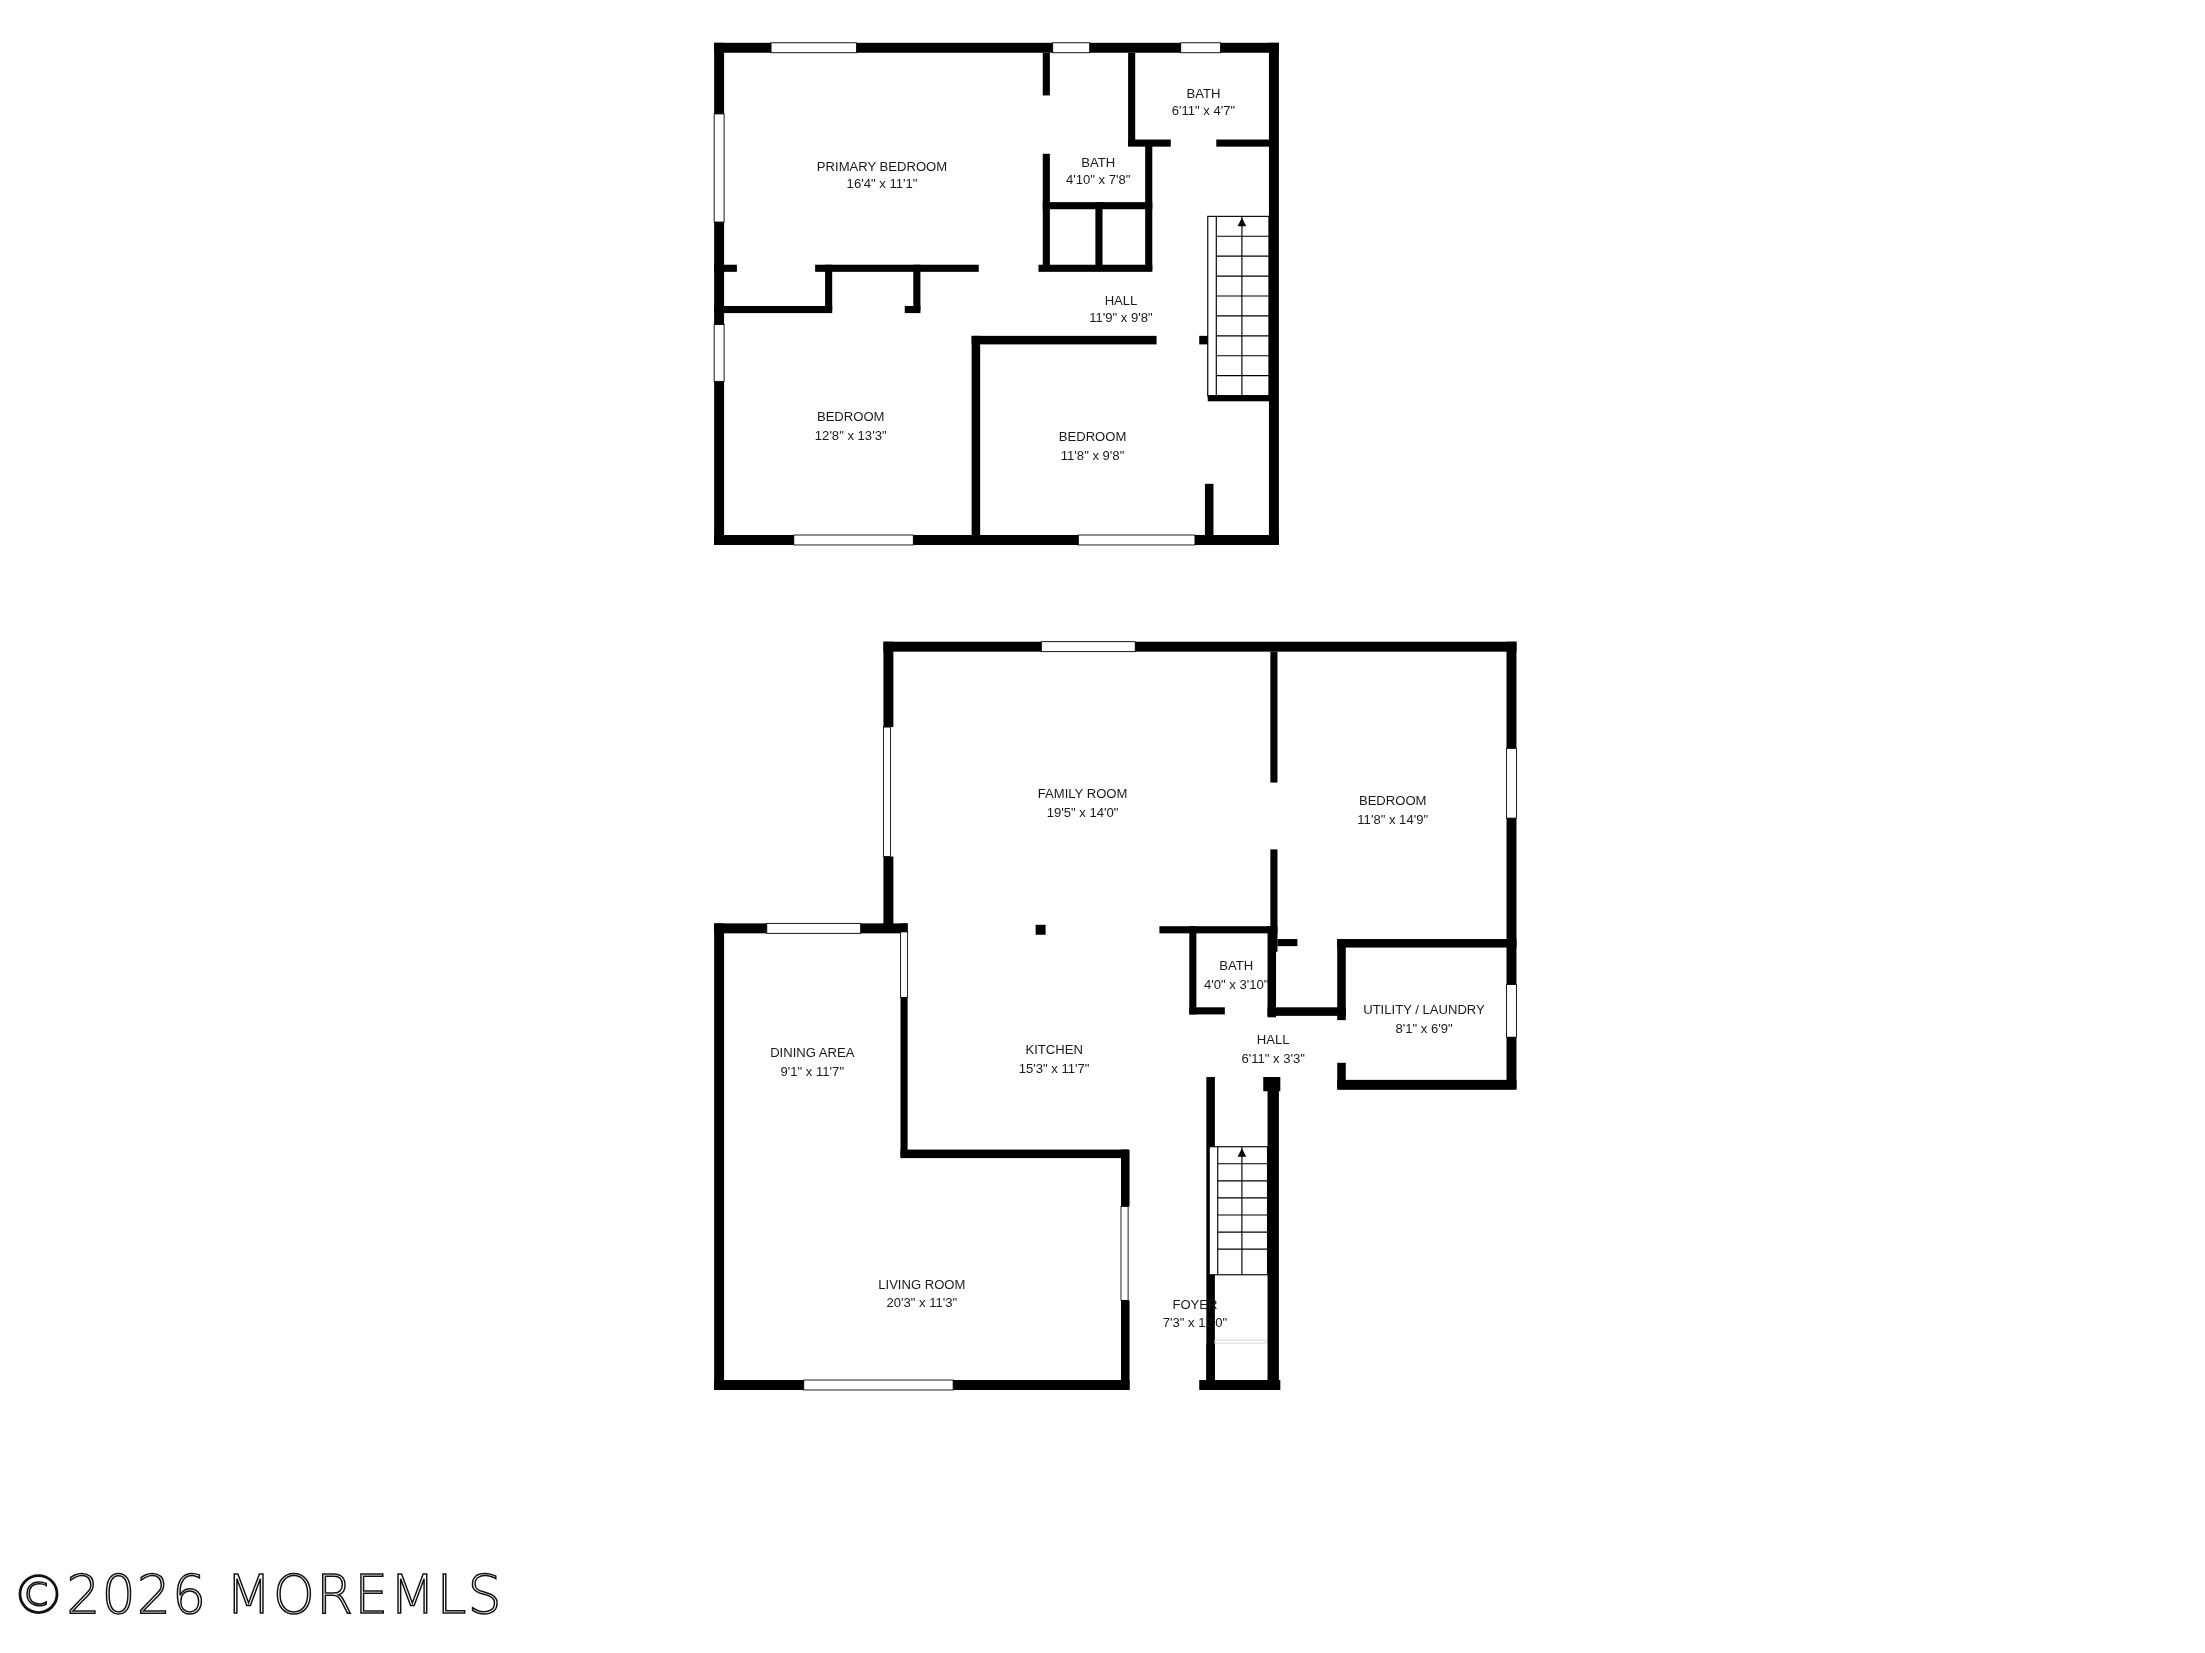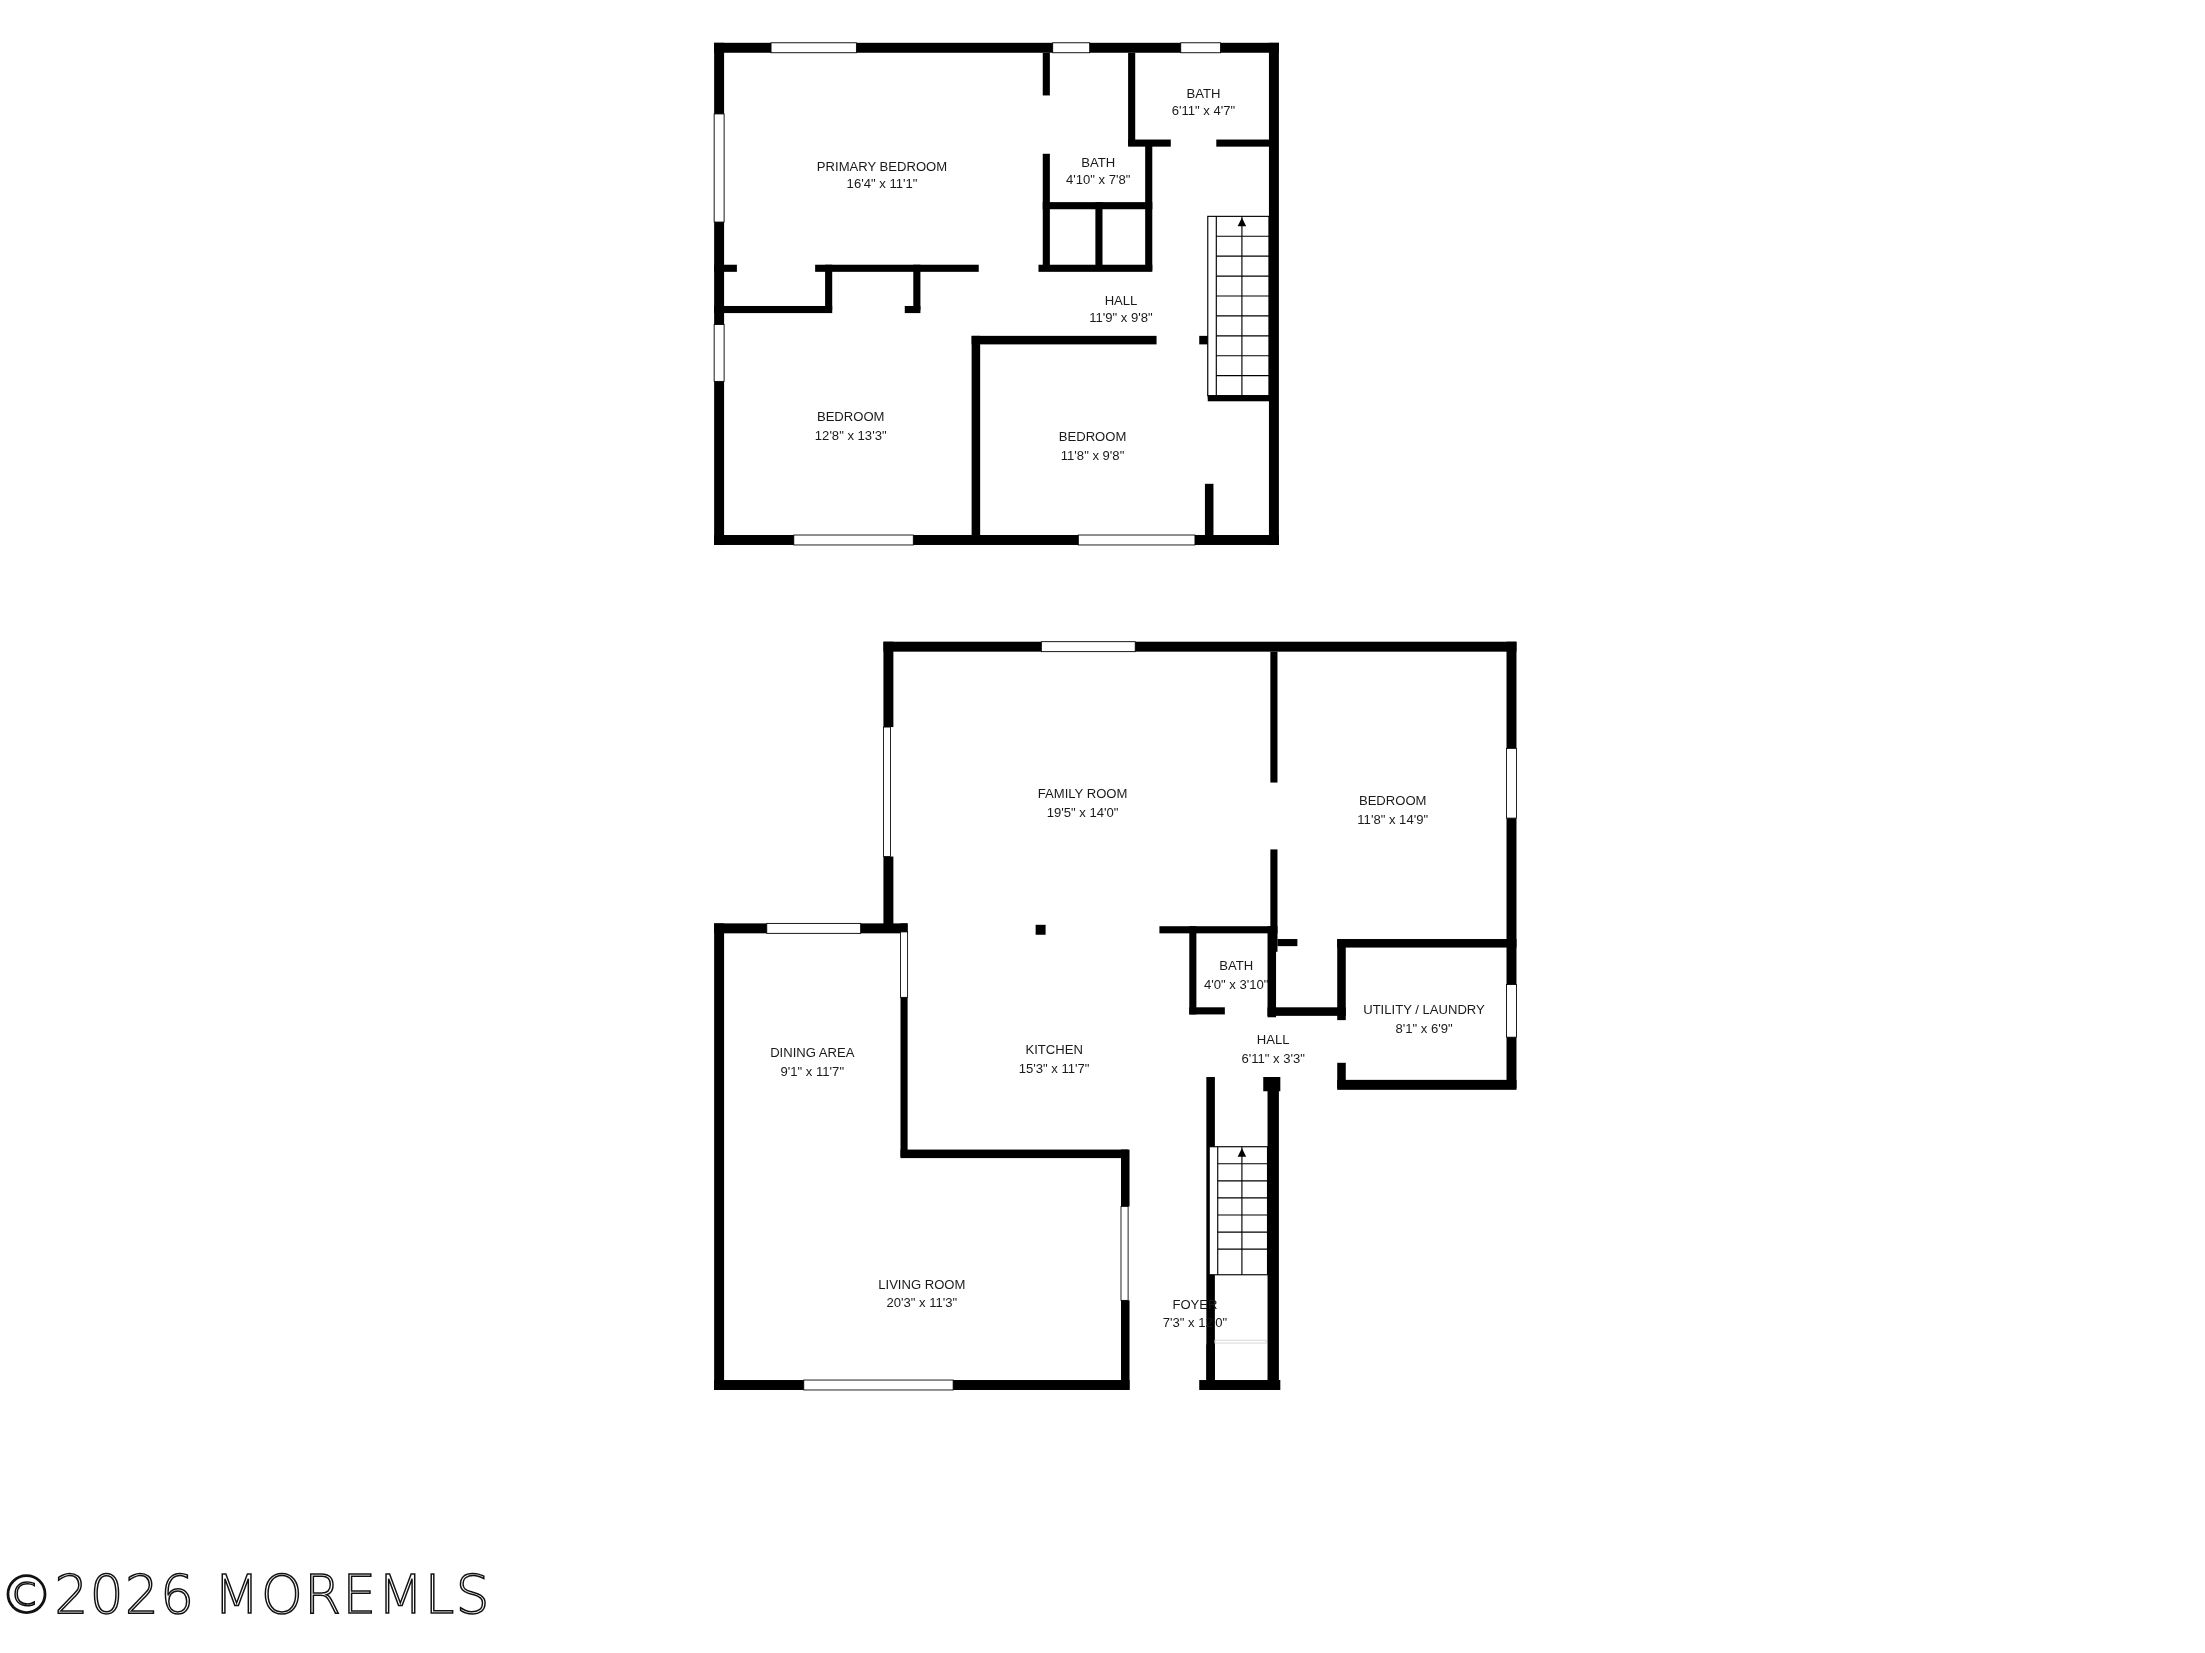--- a/index.html
+++ b/index.html
@@ -10,21 +10,21 @@
   .opening { fill: #ffffff; stroke: #c8c8c8; stroke-width: 0.5; }
   .stairs line { stroke: #000000; stroke-width: 0.8; }
   .stairs rect { fill: #ffffff; stroke: #000000; stroke-width: 0.8; }
   .room-name, .room-dim {
     font-family: "Liberation Sans", sans-serif;
     font-size: 9.2px;
     fill: #1a1a1a;
     text-anchor: middle;
   }
   .watermark {
-    position: absolute; left: 0; top: 1564px;
+    position: absolute; left: 12px; top: 1564px;
     font-family: "DejaVu Sans", sans-serif;
     font-size: 53px; font-weight: 200;
     color: #ffffff;
     -webkit-text-stroke: 1.5px #111111;
     letter-spacing: 1.5px;
     white-space: nowrap;
   }
 </style>
 </head>
 <body>

